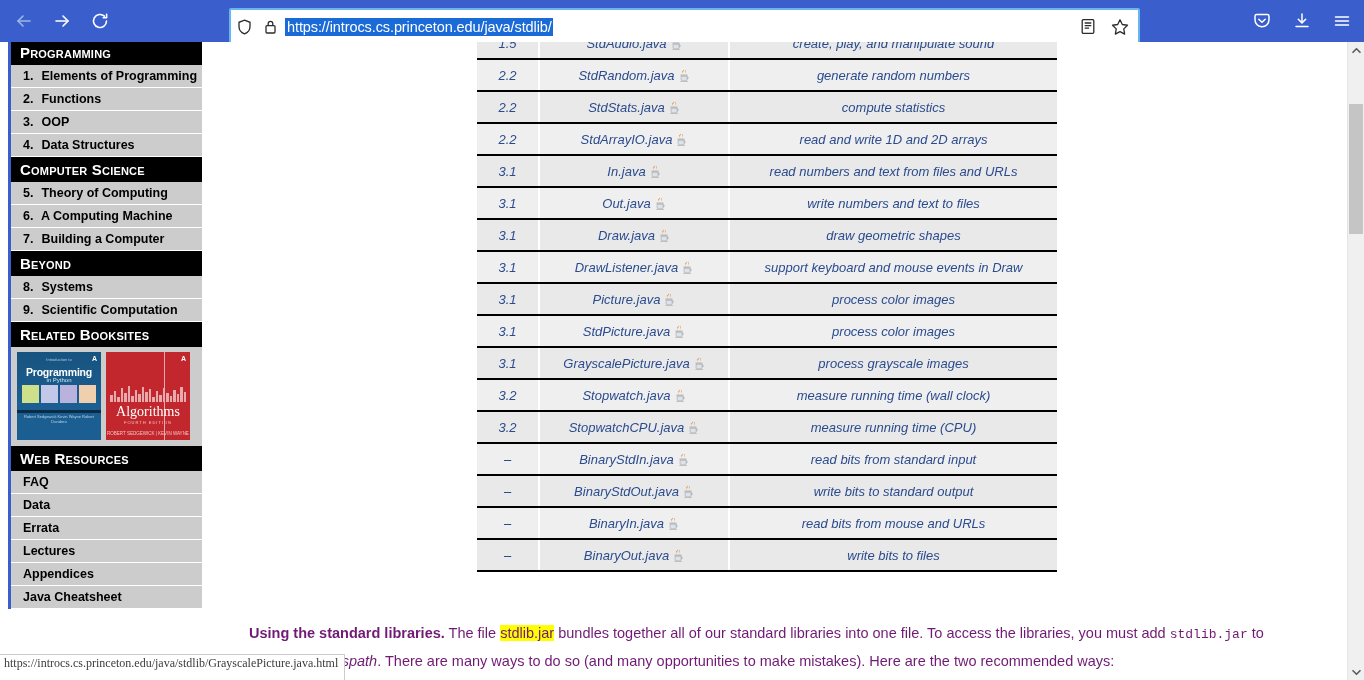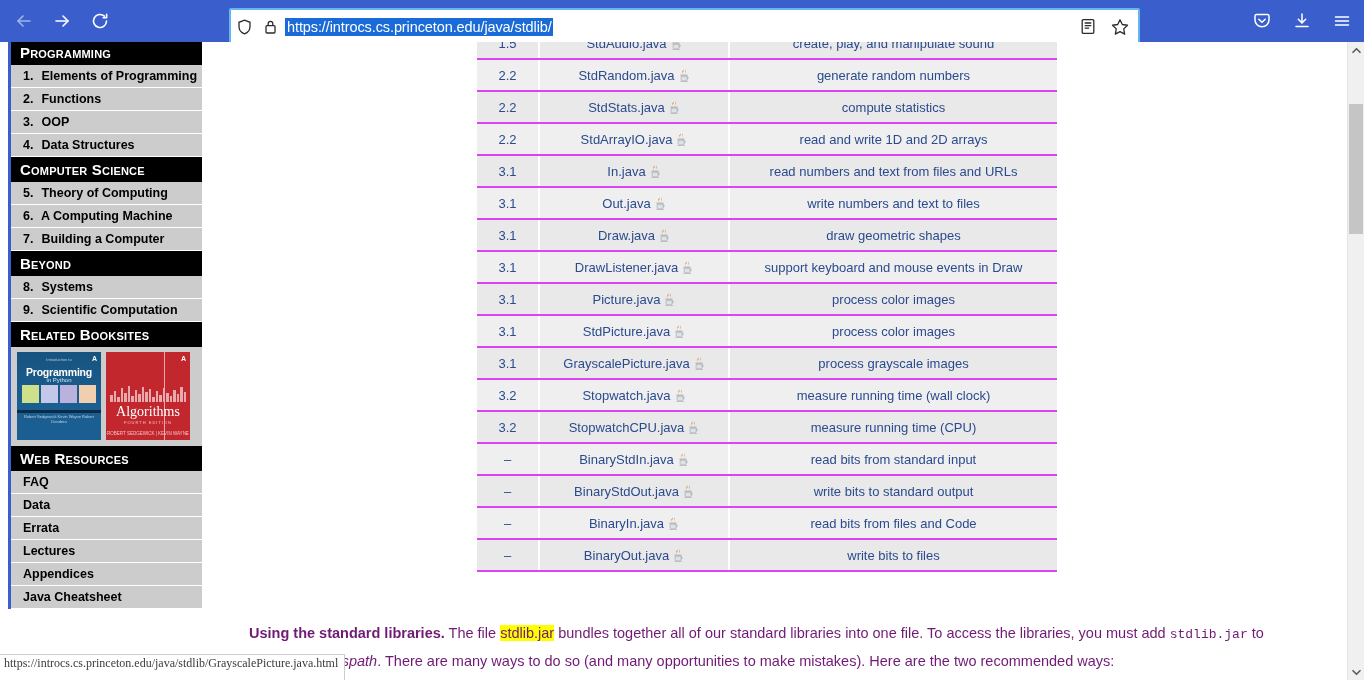--- a/index.html
+++ b/index.html
@@ -230,24 +230,25 @@
 
   
   #lib-table {
     position: absolute;
     left: 477px; top: -14px;
     width: 580px;
     border-collapse: collapse;
     font-size: 13px;
   }
   #lib-table td {
-    border-bottom: 2px solid #d946ef;
+    border-bottom: 2px solid #000000;
     height: 28px;
     vertical-align: middle;
     color: #2a4b8d;
+    font-style: italic;
   }
   #lib-table tr { background: #e9e9e9; }
   #lib-table tr.alt { background: #efefef; }
   td.c-sec {
     width: 59px;
     text-align: center;
     border-right: 2px solid #ffffff;
   }
   td.c-file {
     width: 186px;
@@ -655,21 +656,21 @@
         <tr class="alt">
           <td class="c-sec">–</td>
           <td class="c-file"><a class="filelink">BinaryIn.java</a><span class="java-cup"><svg width="11" height="13" viewBox="0 0 11 13">
                 <path d="M4 0.5c1.6 1 .2 1.9-.3 2.6-.5.8.4 1.4.4 1.4s-1.6-.9-.8-1.9C4 1.7 4.6 1.2 4 .5z" fill="#e76f00"></path>
                 <path d="M6.2 2.3c.9.7-.1 1.5-.1 1.5s1.2-.6.7-1.4c-.5-.7-.9-1 .3-1.7 0 0-2 .6-.9 1.6z" fill="#e76f00"></path>
                 <rect x="1.4" y="5.6" width="7.2" height="1.1" rx=".5" fill="#b0b7bd"></rect>
                 <path d="M2.1 7.3h6v3.1a1.4 1.4 0 0 1-1.4 1.4H3.5a1.4 1.4 0 0 1-1.4-1.4z" fill="#dfe3e6" stroke="#8c949b" stroke-width=".5"></path>
                 <path d="M8.2 7.8c1.3 0 1.6 1.9 0 2.2" fill="none" stroke="#8c949b" stroke-width=".6"></path>
                 <rect x="1.1" y="12" width="8.1" height=".8" rx=".4" fill="#b0b7bd"></rect>
               </svg></span></td>
-          <td class="c-desc"><a class="desclink">read bits from files and Code</a></td>
+          <td class="c-desc"><a class="desclink">read bits from mouse and URLs</a></td>
         </tr>
         <tr class="">
           <td class="c-sec">–</td>
           <td class="c-file"><a class="filelink">BinaryOut.java</a><span class="java-cup"><svg width="11" height="13" viewBox="0 0 11 13">
                 <path d="M4 0.5c1.6 1 .2 1.9-.3 2.6-.5.8.4 1.4.4 1.4s-1.6-.9-.8-1.9C4 1.7 4.6 1.2 4 .5z" fill="#e76f00"></path>
                 <path d="M6.2 2.3c.9.7-.1 1.5-.1 1.5s1.2-.6.7-1.4c-.5-.7-.9-1 .3-1.7 0 0-2 .6-.9 1.6z" fill="#e76f00"></path>
                 <rect x="1.4" y="5.6" width="7.2" height="1.1" rx=".5" fill="#b0b7bd"></rect>
                 <path d="M2.1 7.3h6v3.1a1.4 1.4 0 0 1-1.4 1.4H3.5a1.4 1.4 0 0 1-1.4-1.4z" fill="#dfe3e6" stroke="#8c949b" stroke-width=".5"></path>
                 <path d="M8.2 7.8c1.3 0 1.6 1.9 0 2.2" fill="none" stroke="#8c949b" stroke-width=".6"></path>
                 <rect x="1.1" y="12" width="8.1" height=".8" rx=".4" fill="#b0b7bd"></rect>

